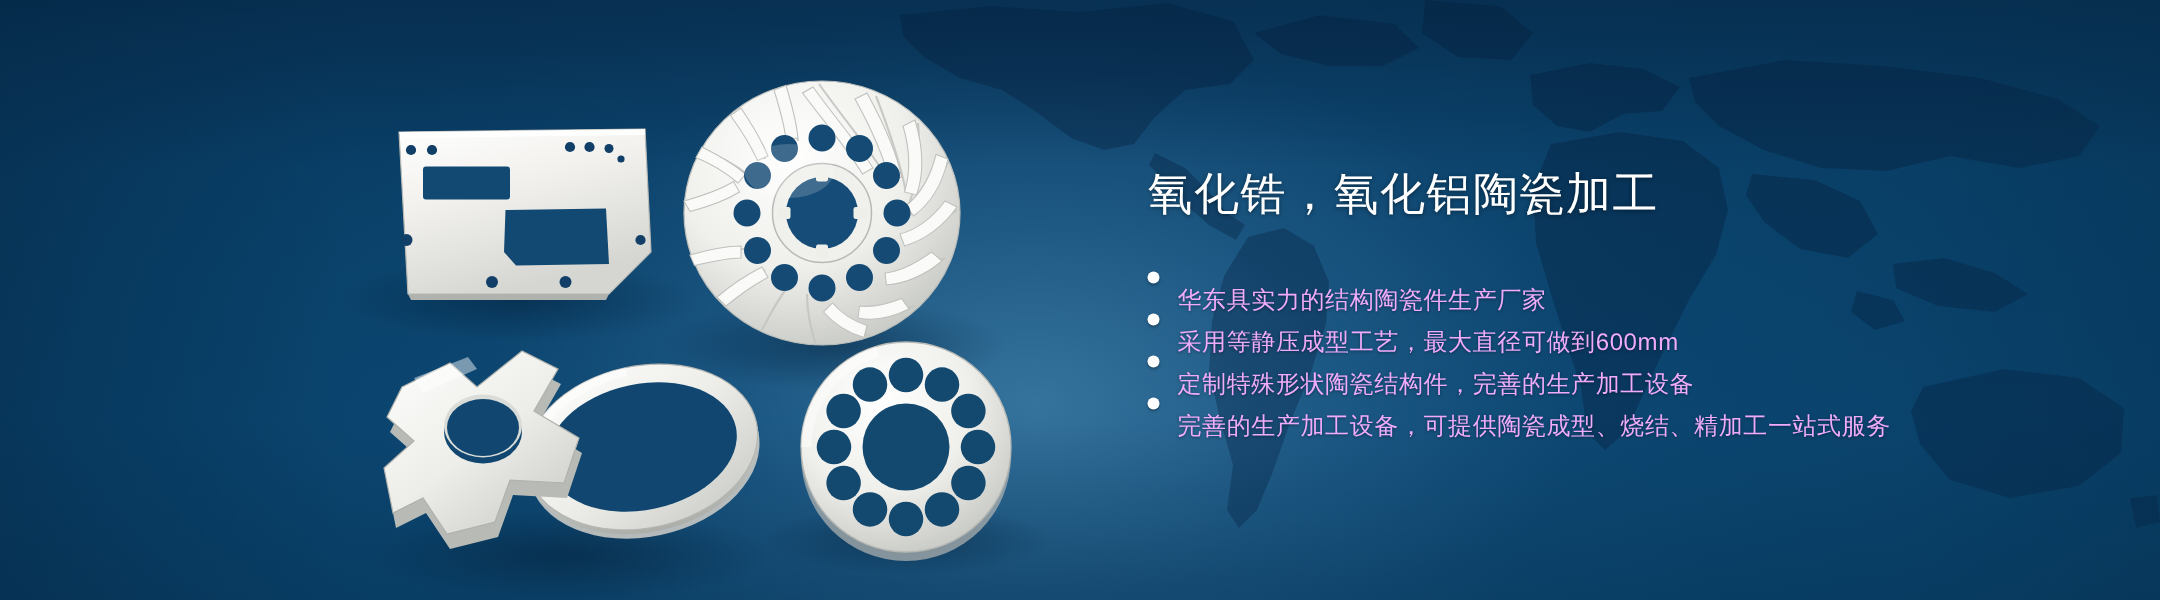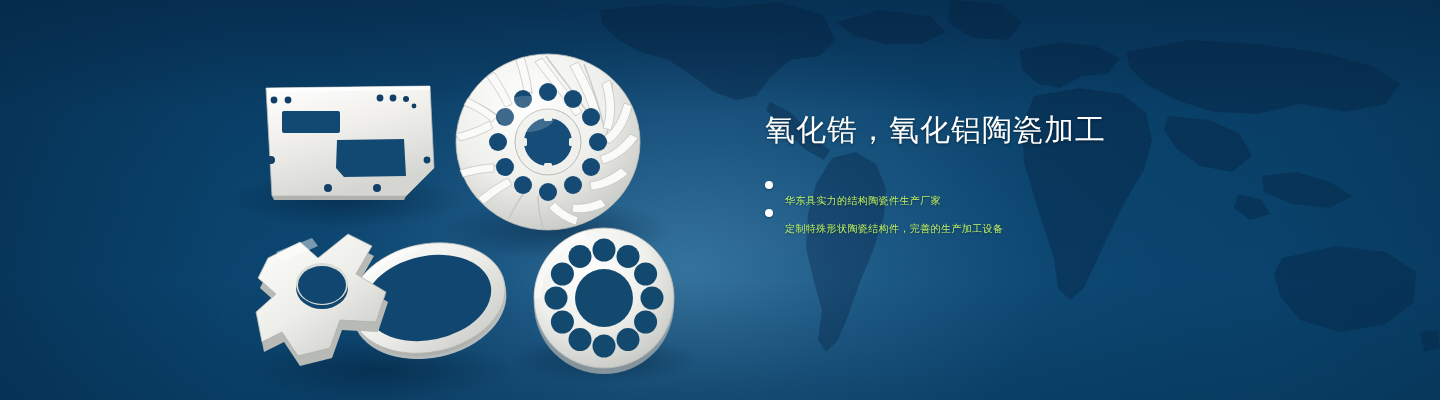--- a/index.html
+++ b/index.html
@@ -73,22 +73,22 @@
   }
   .bullet-dot {
     width:8px; height:8px;
     border-radius:50%;
     background:#FFFFFF;
     flex:0 0 8px;
     margin-right:12px;
     box-shadow:0 1px 2px rgba(0,0,0,0.35);
   }
   .bullet-text {
-    color:#bef264;
-    font-size:10px;
+    color:#f0abfc;
+    font-size:16px;
     line-height:20px;
     letter-spacing:0.4px;
     text-shadow:0 1px 2px rgba(0,0,0,0.40);
     white-space:nowrap;
     margin-top:32px;
   }
 </style>
 </head>
 <body>
 
@@ -308,18 +308,26 @@
   <div class="copy">
     <div class="headline">氧化锆，氧化铝陶瓷加工</div>
 
     <div class="bullets">
       <div class="bullet">
         <span class="bullet-dot"></span>
         <span class="bullet-text">华东具实力的结构陶瓷件生产厂家</span>
       </div>
       <div class="bullet">
         <span class="bullet-dot"></span>
+        <span class="bullet-text">采用等静压成型工艺，最大直径可做到600mm</span>
+      </div>
+      <div class="bullet">
+        <span class="bullet-dot"></span>
         <span class="bullet-text">定制特殊形状陶瓷结构件，完善的生产加工设备</span>
+      </div>
+      <div class="bullet">
+        <span class="bullet-dot"></span>
+        <span class="bullet-text">完善的生产加工设备，可提供陶瓷成型、烧结、精加工一站式服务</span>
       </div>
     </div>
   </div>
 
 </div>
 
 </body></html>

